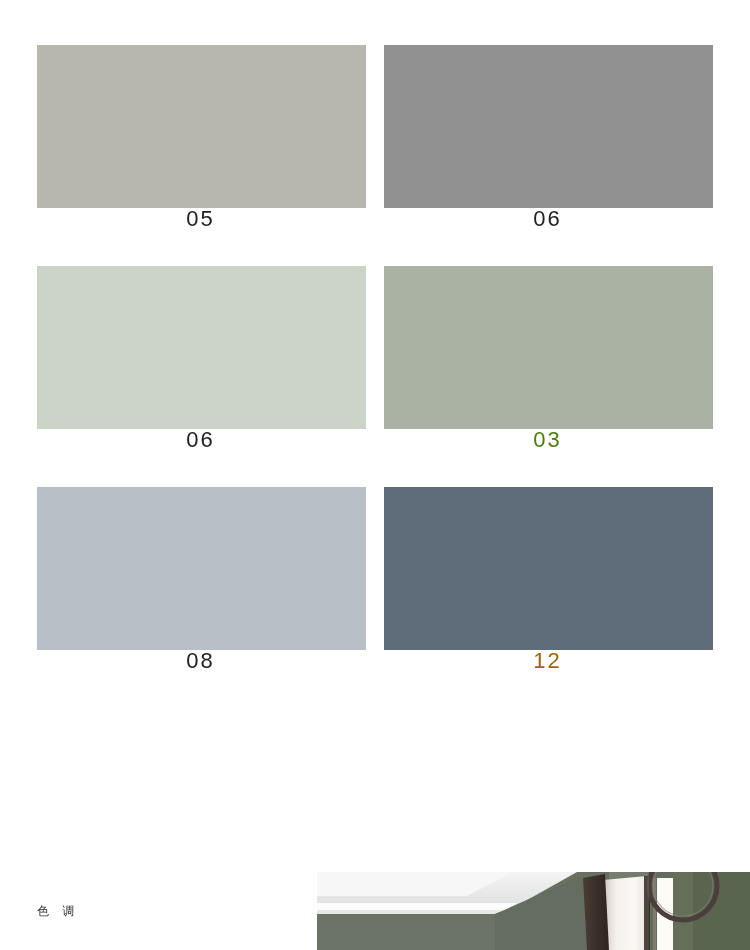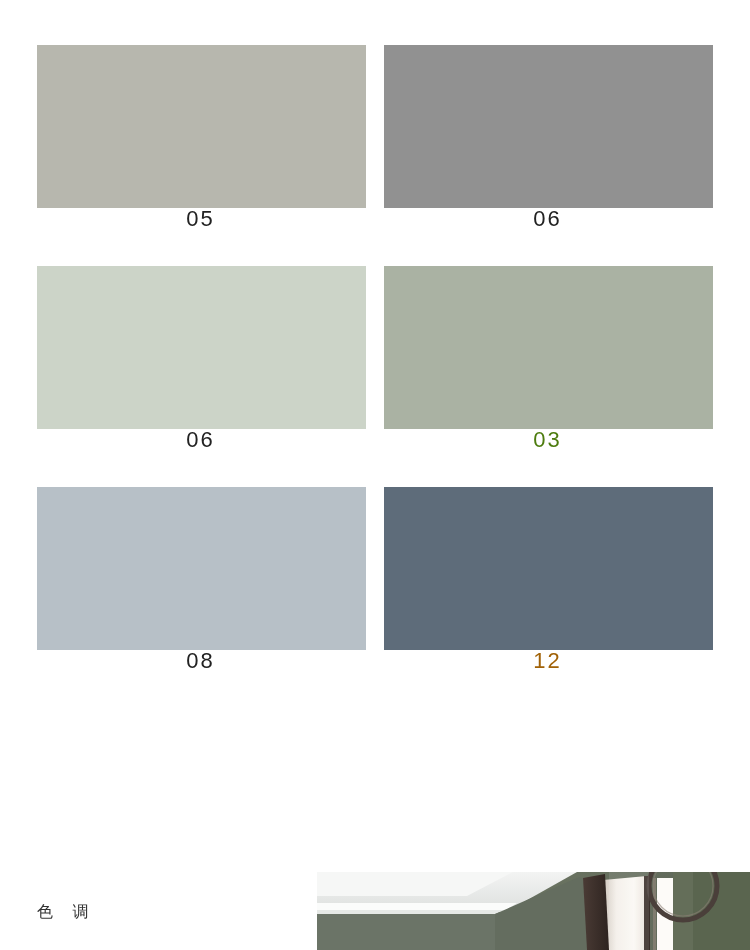--- a/index.html
+++ b/index.html
@@ -62,25 +62,25 @@
   }
 
   .row-gap-1 { height: 36px; }
   .row-gap-2 { height: 36px; }
 
   
   .footer-caption {
     position: absolute;
     left: 37px;
     top: 905px;
-    font-size: 16px;
+    font-size: 12px;
     line-height: 1;
     color: #333333;
     letter-spacing: 5px;
-    font-family: Liberation Mono, monospace;
+    font-family: Liberation Sans, sans-serif;
   }
 
   
   .interior-photo {
     position: absolute;
     left: 317px;
     top: 872px;
     width: 433px;
     height: 78px;
     overflow: hidden;

